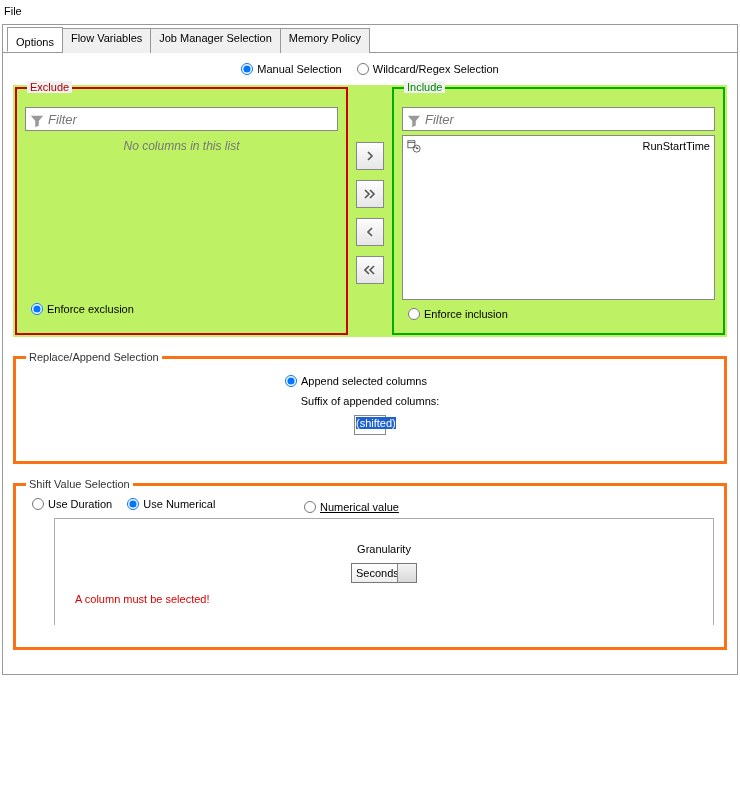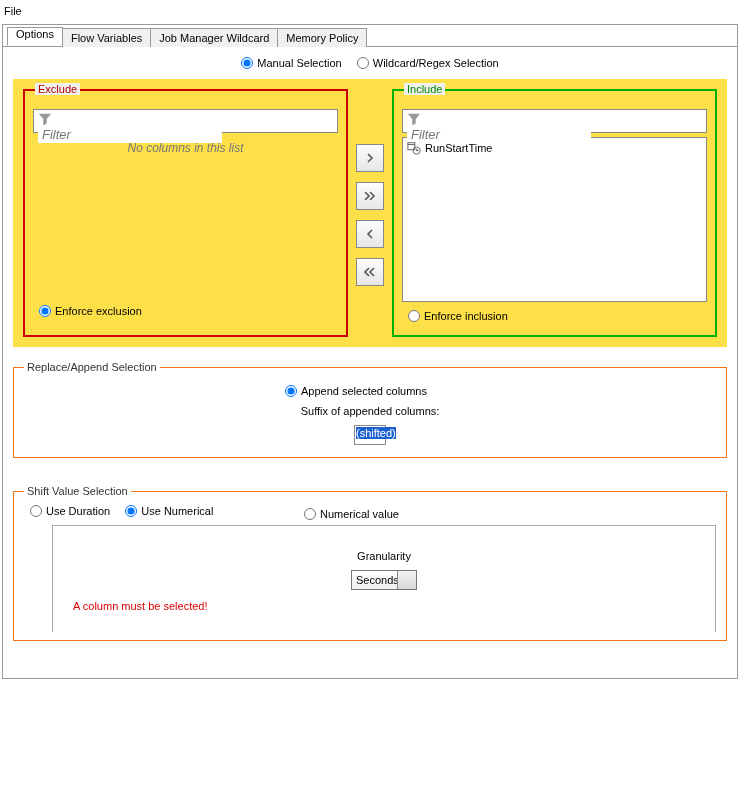--- a/index.html
+++ b/index.html
@@ -2,40 +2,40 @@
 <html><head>
 <meta charset="utf-8">
 <style>
   * { box-sizing: border-box; font-family: Tahoma, Arial, sans-serif; font-size: 11px; }
   body { margin: 0; padding: 0; background: #fff; width: 740px; color: #000; }
   .menu { padding: 3px 4px 3px 0; }
   .menu-item { padding: 2px 4px; display: inline-block; }
   .content { border: 1px solid #999; margin: 2px; }
   .tabs { display: flex; border-bottom: 1px solid #999; position: relative; margin-top: 2px; }
   .tab { padding: 3px 8px; border: 1px solid #999; border-bottom: none; margin-right: -1px; background: #f0f0f0; position: relative; top: 1px; }
-  .tab.active { background: #fff; border-bottom: 1px solid #fff; top: 0; padding-top:0; padding-bottom:3px;}
+  .tab.active { background: #fff; border-bottom: 1px solid #fff; top: 0; padding-top:8px; padding-bottom:3px;}
   .tabpanel { padding: 10px 10px 10px 10px; }
   .sel-mode { text-align: center; margin-bottom: 8px; }
   .radio-lbl { display: inline-flex; align-items: flex-end; gap: 4px; margin: 0 6px; }
   input[type=radio], input[type=checkbox] { margin: 0; width: 12px; height: 12px; }
-  fieldset { border: 1px solid #f97316; margin: 0 0 27px 0; padding: 8px 10px 8px 10px; }
+  fieldset { border: 3px solid #f97316; margin: 0 0 14px 0; padding: 8px 10px 22px 10px; }
   legend { padding: 0 3px; color: #333; }
   .dual-row { display: flex; align-items: stretch; gap: 8px; }
   .panel { position: relative; border: 2px solid; padding: 18px 8px 8px 8px; flex: 1; min-height: 248px; }
   .panel.exclude { border-color: #cc0000; }
   .panel.include { border-color: #00b000; }
   .panel-title { position: absolute; top: -8px; left: 10px; background: #f0f0f0; padding: 0 3px; }
   .panel.exclude .panel-title{ color: #b00000;}
   .panel.include .panel-title{ color: #008800;}
-  .filter-box { display: flex; align-items: flex-start; border: 1px solid #888; background: #fff; padding: 2px 4px; height: 24px; flex-direction: column;}
+  .filter-box { display: flex; align-items: flex-end; border: 1px solid #888; background: #fff; padding: 2px 4px; height: 24px;}
   .filter-box svg { width: 14px; height: 14px; flex-shrink: 0; }
   .filter-box input { border: none; outline: none; flex: 1; font-style: italic; color: #888; font-size: 13px; padding-left: 4px;}
   .listbox { border: 1px solid #888; background: #fff; height: 165px; margin-top: 4px; padding: 2px; overflow: auto; }
   .list-msg { text-align: center; margin-top: 8px; color: #777; font-style: italic; font-size: 12px;}
-  .list-item { display: flex; align-items: center; gap: 4px; padding: 1px 2px; }
+  .list-item { display: flex; align-items: center; gap: 4px; padding: 1px 2px; justify-content: space-between; }
   .enforce { margin-top: 8px; }
   .btn-col { display: flex; flex-direction: column; justify-content: flex-start; gap: 10px; padding-top: 55px; }
   .sq { width: 28px; height: 28px; border: 1px solid #888; background: linear-gradient(#fdfdfd,#e6e6e6); display: flex; align-items: center; justify-content: center; font-size: 12px; color:#555;}
   .field-row { display: flex; align-items: center; gap: 8px; margin: 4px 0; flex-direction: column; }
   .text-in { border: 1px solid #888; padding: 2px 3px; height: 20px; }
   .sel-hl { background: #1e62d0; color: #fff; }
   .inner-box { border: 1px solid #aaa; margin: 6px 0 0 0; padding: 10px 20px; }
   .disabled-lbl { color: #888; }
   .combo { border: 1px solid #777; height: 20px; background: linear-gradient(#fff,#eee); position: relative; }
   .combo::after { content: ""; position: absolute; right: 0; top: 0; bottom: 0; width: 18px; border-left: 1px solid #888; background: linear-gradient(#f4f4f4,#d8d8d8); }
@@ -52,38 +52,38 @@
 <body>
 
 <div class="menu">
   <span class="menu-item">File</span>
 </div>
 
 <div class="content">
   <div class="tabs" style="padding-left:4px;">
     <div class="tab active">Options</div>
     <div class="tab">Flow Variables</div>
-    <div class="tab">Job Manager Wildcard</div>
+    <div class="tab">Job Manager Selection</div>
     <div class="tab">Memory Policy</div>
   </div>
 
   <div class="tabpanel">
 
     <div class="sel-mode">
       <label class="radio-lbl">
         <input type="radio" checked="" style="">
         <span>Manual Selection</span>
       </label>
       <label class="radio-lbl">
         <input type="radio" style="">
         <span>Wildcard/Regex Selection</span>
       </label>
     </div>
 
-    <div class="dual-row" style="background:#fde047; padding:10px;">
+    <div class="dual-row" style="background:#bef264; padding:2px;">
       <div class="panel exclude">
         <span class="panel-title">Exclude</span>
         <div class="filter-box">
           <svg viewBox="0 0 16 16">
               <path fill="#999" d="M1 2h14l-5 6v5l-4 2v-7z"></path>
             </svg>
           <input placeholder="Filter" style="">
         </div>
         <div>
           <div class="list-msg">No columns in this list</div>
@@ -170,21 +170,21 @@
       </label>
 
 
       <label class="radio-lbl">
         <input type="radio" checked="" style="">
         <span>Use Numerical</span>
       </label>
 
       <div class="inner-box" style="margin-left:28px; border-bottom:none; padding-bottom:20px;">
         <div class="field-row" style="margin-top:-28px;">
-          <label class="radio-lbl" style="width:160px;">
+          <label class="radio-lbl" style="width:160px;text-decoration:underline;">
             <input type="radio" style="">
             <span>Numerical value</span>
           </label>
         </div>
         <div class="field-row" style="margin-top:30px;">
           <span>Granularity</span>
           <div class="combo" style="width:66px;">
             <span style="padding:3px 4px; display:inline-block;">Seconds</span>
             <span class="chev"></span>
           </div>

